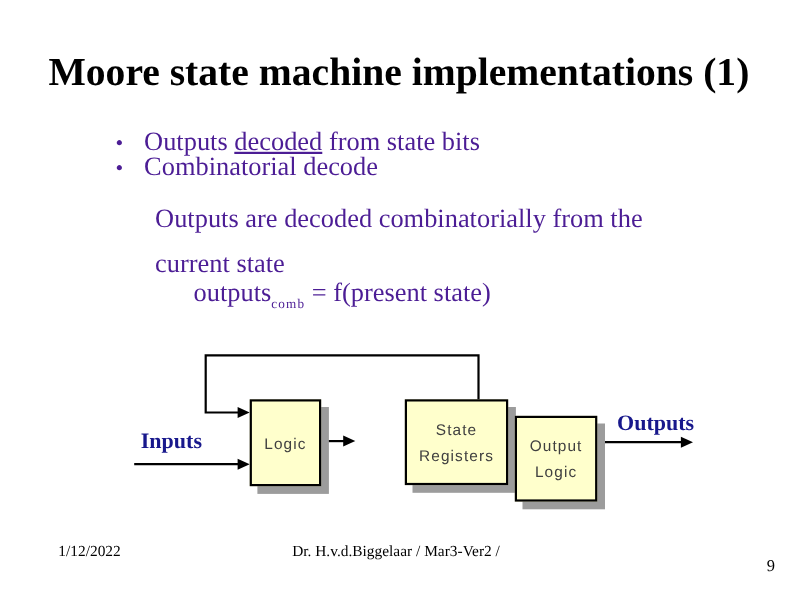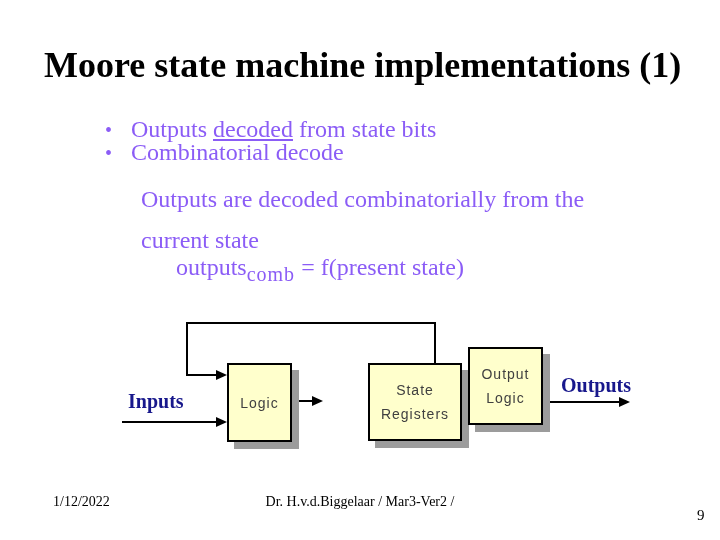--- a/index.html
+++ b/index.html
@@ -9,39 +9,39 @@
   .abs { position:absolute; }
 
   .title {
     left:44px; top:47px;
     font-size:36px; font-weight:bold; color:#000000;
     white-space:nowrap; line-height:1;
   }
 
   .bodyline {
     position:absolute; left:105px;
-    font-size:24px; color:#8b5cf6; line-height:1; white-space:nowrap;
+    font-size:24px; color:#4c1d95; line-height:1; white-space:nowrap;
   }
   .dot { display:inline-block; width:26px; font-size:20px; }
   .u { text-decoration:underline; }
-  .sub { font-size:20px; letter-spacing:1px; }
+  .sub { font-size:12px; letter-spacing:1px; }
 
   .box {
     position:absolute;
     background:#FFFFCC;
     border:2px solid #000000;
     box-shadow:7px 7px 0 0 #9c9c9c;
     display:flex; flex-direction:column; align-items:center; justify-content:center;
     font-family:"Liberation Sans", sans-serif;
     font-size:14px; color:#404040; letter-spacing:1px;
     line-height:24px; text-align:center;
   }
   .box-logic  { left:227px; top:363px; width:65px; height:79px; }
   .box-state  { left:323px; top:363px; width:94px; height:78px;margin-left:45px; }
-  .box-output { left:468px; top:347px; width:75px; height:78px; }
+  .box-output { left:468px; top:378px; width:75px; height:78px; }
 
   .io-label {
     position:absolute;
     font-size:20px; font-weight:bold; color:#18188C;
     line-height:1; white-space:nowrap;
   }
   .io-inputs  { left:128px; top:391px; }
   .io-outputs { left:561px; top:375px; }
 
   .arrows { left:0; top:0; pointer-events:none; }

